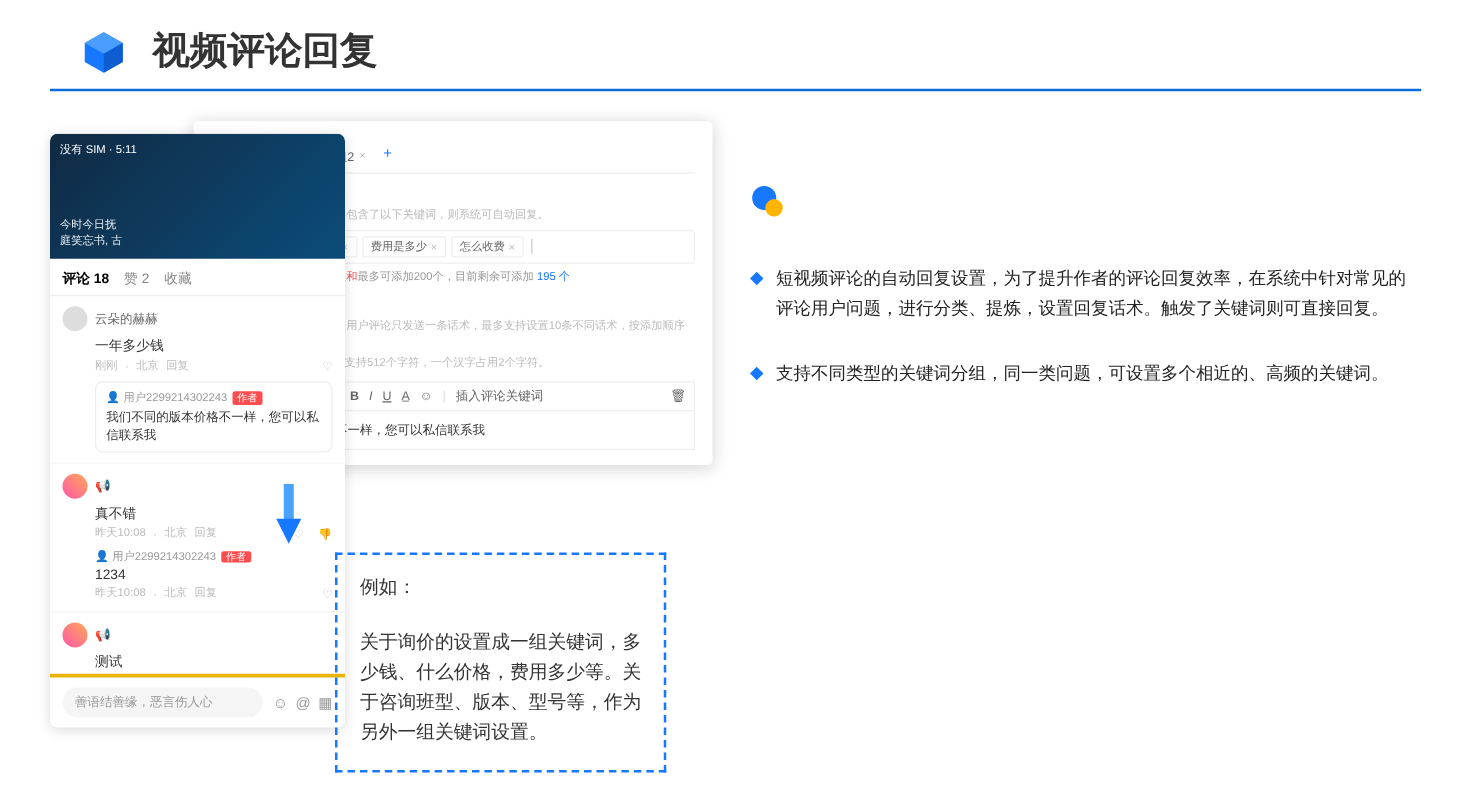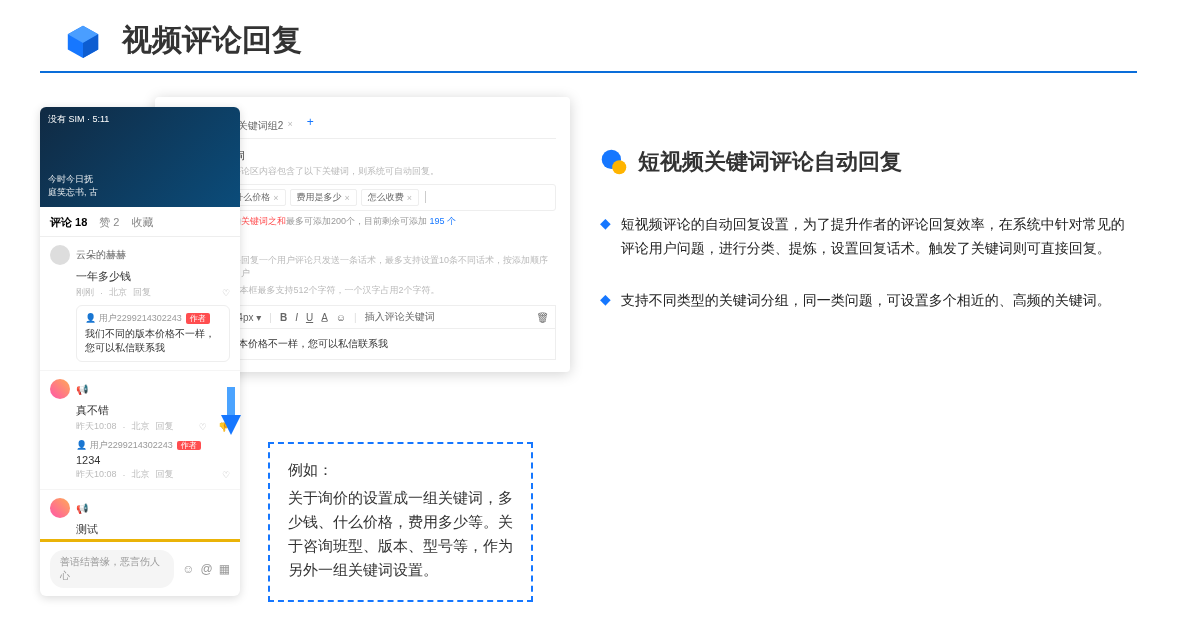--- a/index.html
+++ b/index.html
@@ -18,21 +18,21 @@
 
 .rule { height: 2px; background: #0a6dd9; margin: 0 40px 24px 40px; }
 
 
 .main { display: flex; padding: 0 40px; gap: 30px; }
 
 
 .left { width: 530px; position: relative; height: 480px; }
 
 
-.phone { position: absolute; left: 0; top: 10px; width: 200px; background: #fff; border-radius: 6px; box-shadow: 0 2px 10px rgba(0,0,0,0.15); overflow: hidden; font-size: 10px; }
+.phone { position: absolute; left: 0; top: 10px; width: 236px; background: #fff; border-radius: 6px; box-shadow: 0 2px 10px rgba(0,0,0,0.15); overflow: hidden; font-size: 10px; }
 .phone-top { background: linear-gradient(135deg, #102a43, #0b4c7a); color: #fff; padding: 6px 8px 40px 8px; position: relative; height: 100px; }
 .phone-status { font-size: 9px; display: flex; justify-content: space-between; }
 .phone-caption { position: absolute; bottom: 8px; left: 8px; font-size: 9px; opacity: 0.9; }
 .phone-tabs { display: flex; gap: 12px; padding: 8px 10px 6px 10px; border-bottom: 1px solid #eee; font-size: 11px; color: #888; }
 .phone-tab.active { color: #000; font-weight: 600; }
 .ph-comment { padding: 8px 10px; border-bottom: 1px solid #f5f5f5; }
 .ph-user { display: flex; align-items: center; gap: 6px; font-size: 10px; color: #666; }
 .ph-avatar { width: 20px; height: 20px; border-radius: 50%; background: #ddd; display: inline-flex; align-items: center; justify-content: center; font-size: 9px; color: #fff; }
 .ph-avatar.pic { background: linear-gradient(45deg,#f5a,#fa5); }
 .ph-body { margin: 4px 0 0 26px; font-size: 11px; color: #333; }
@@ -70,21 +70,21 @@
 .toolbar .sep { color: #ddd; }
 .toolbar .ico { cursor: pointer; }
 .editor-content { border: 1px solid #eee; border-top: none; padding: 8px; font-size: 10px; color: #333; }
 
 
 .arrow { position: absolute; left: 178px; top: 290px; width: 26px; height: 50px; }
 .arrow svg { width: 100%; height: 100%; }
 
 
 .example { position: absolute; left: 228px; top: 345px; width: 265px; border: 2px dashed #1677ff; padding: 14px 18px 18px 18px; font-size: 15px; color: #333; line-height: 1.6; }
-.example-title { margin-bottom: 4px; }
+.example-title { margin-bottom: 20px; }
 
 
 .right { flex: 1; padding-top: 50px; }
 .r-title { display: flex; align-items: center; gap: 10px; margin-bottom: 36px; }
 .r-title-icon { width: 28px; height: 28px; }
 .r-title-text { font-size: 22px; font-weight: 600; color: #333; }
 .r-list { list-style: none; }
 .r-item { display: flex; gap: 10px; margin-bottom: 28px; }
 .r-bullet { color: #1677ff; font-size: 14px; flex-shrink: 0; margin-top: 2px; }
 .r-text { font-size: 14px; color: #222; line-height: 1.7; }
@@ -233,21 +233,20 @@
     </div>
 
   </div>
 
   <div class="right">
     <div class="r-title">
       <svg class="r-title-icon" viewBox="0 0 32 32">
         <circle cx="13" cy="13" r="11" fill="#1677ff"></circle>
         <circle cx="22" cy="22" r="8" fill="#ffb400"></circle>
       </svg>
-      <span class="r-title-text">短视频关键词评论自动回复</span>
     </div>
     <ul class="r-list">
       <li class="r-item">
         <span class="r-bullet">◆</span>
         <span class="r-text">短视频评论的自动回复设置，为了提升作者的评论回复效率，在系统中针对常见的评论用户问题，进行分类、提炼，设置回复话术。触发了关键词则可直接回复。</span>
       </li>
       <li class="r-item">
         <span class="r-bullet">◆</span>
         <span class="r-text">支持不同类型的关键词分组，同一类问题，可设置多个相近的、高频的关键词。</span>
       </li>

